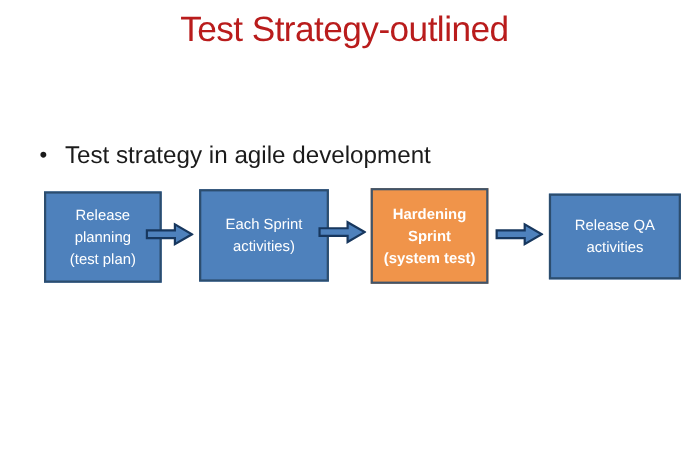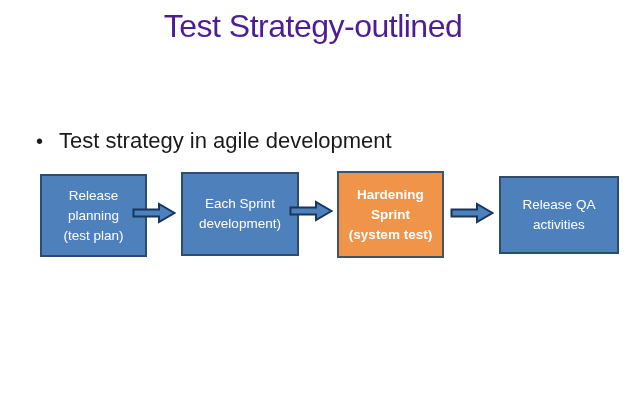--- a/index.html
+++ b/index.html
@@ -14,21 +14,21 @@
     width: 626px; height: 419px;
     background: #ffffff;
   }
   .slide-title {
     position: absolute;
     top: 8px; left: 0; width: 626px;
     text-align: center;
     font-size: 32px;
     font-weight: 400;
     letter-spacing: -0.5px;
-    color: #4c1d95;
+    color: #b91c1c;
   }
   .bullet-row {
     position: absolute;
     top: 128px; left: 36px;
     display: flex;
     align-items: center;
     font-size: 22px;
     color: #1b1b1b;
   }
   .bullet-marker {
@@ -96,21 +96,21 @@
     </div>
 
     <div class="flow-arrow arrow-1">
       <svg viewBox="0 0 44 22" xmlns="http://www.w3.org/2000/svg">
         <path d="M1.5 7.5 L27 7.5 L27 2 L42.5 11 L27 20 L27 14.5 L1.5 14.5 Z" fill="#4e81bc" stroke="#17375e" stroke-width="2" stroke-linejoin="miter"></path>
       </svg>
     </div>
 
     <div class="flow-box blue box-2">
       <span>Each Sprint</span>
-      <span>development)</span>
+      <span>activities)</span>
     </div>
 
     <div class="flow-arrow arrow-2">
       <svg viewBox="0 0 44 22" xmlns="http://www.w3.org/2000/svg">
         <path d="M1.5 7.5 L27 7.5 L27 2 L42.5 11 L27 20 L27 14.5 L1.5 14.5 Z" fill="#4e81bc" stroke="#17375e" stroke-width="2" stroke-linejoin="miter"></path>
       </svg>
     </div>
 
     <div class="flow-box orange box-3">
       <span>Hardening</span>

